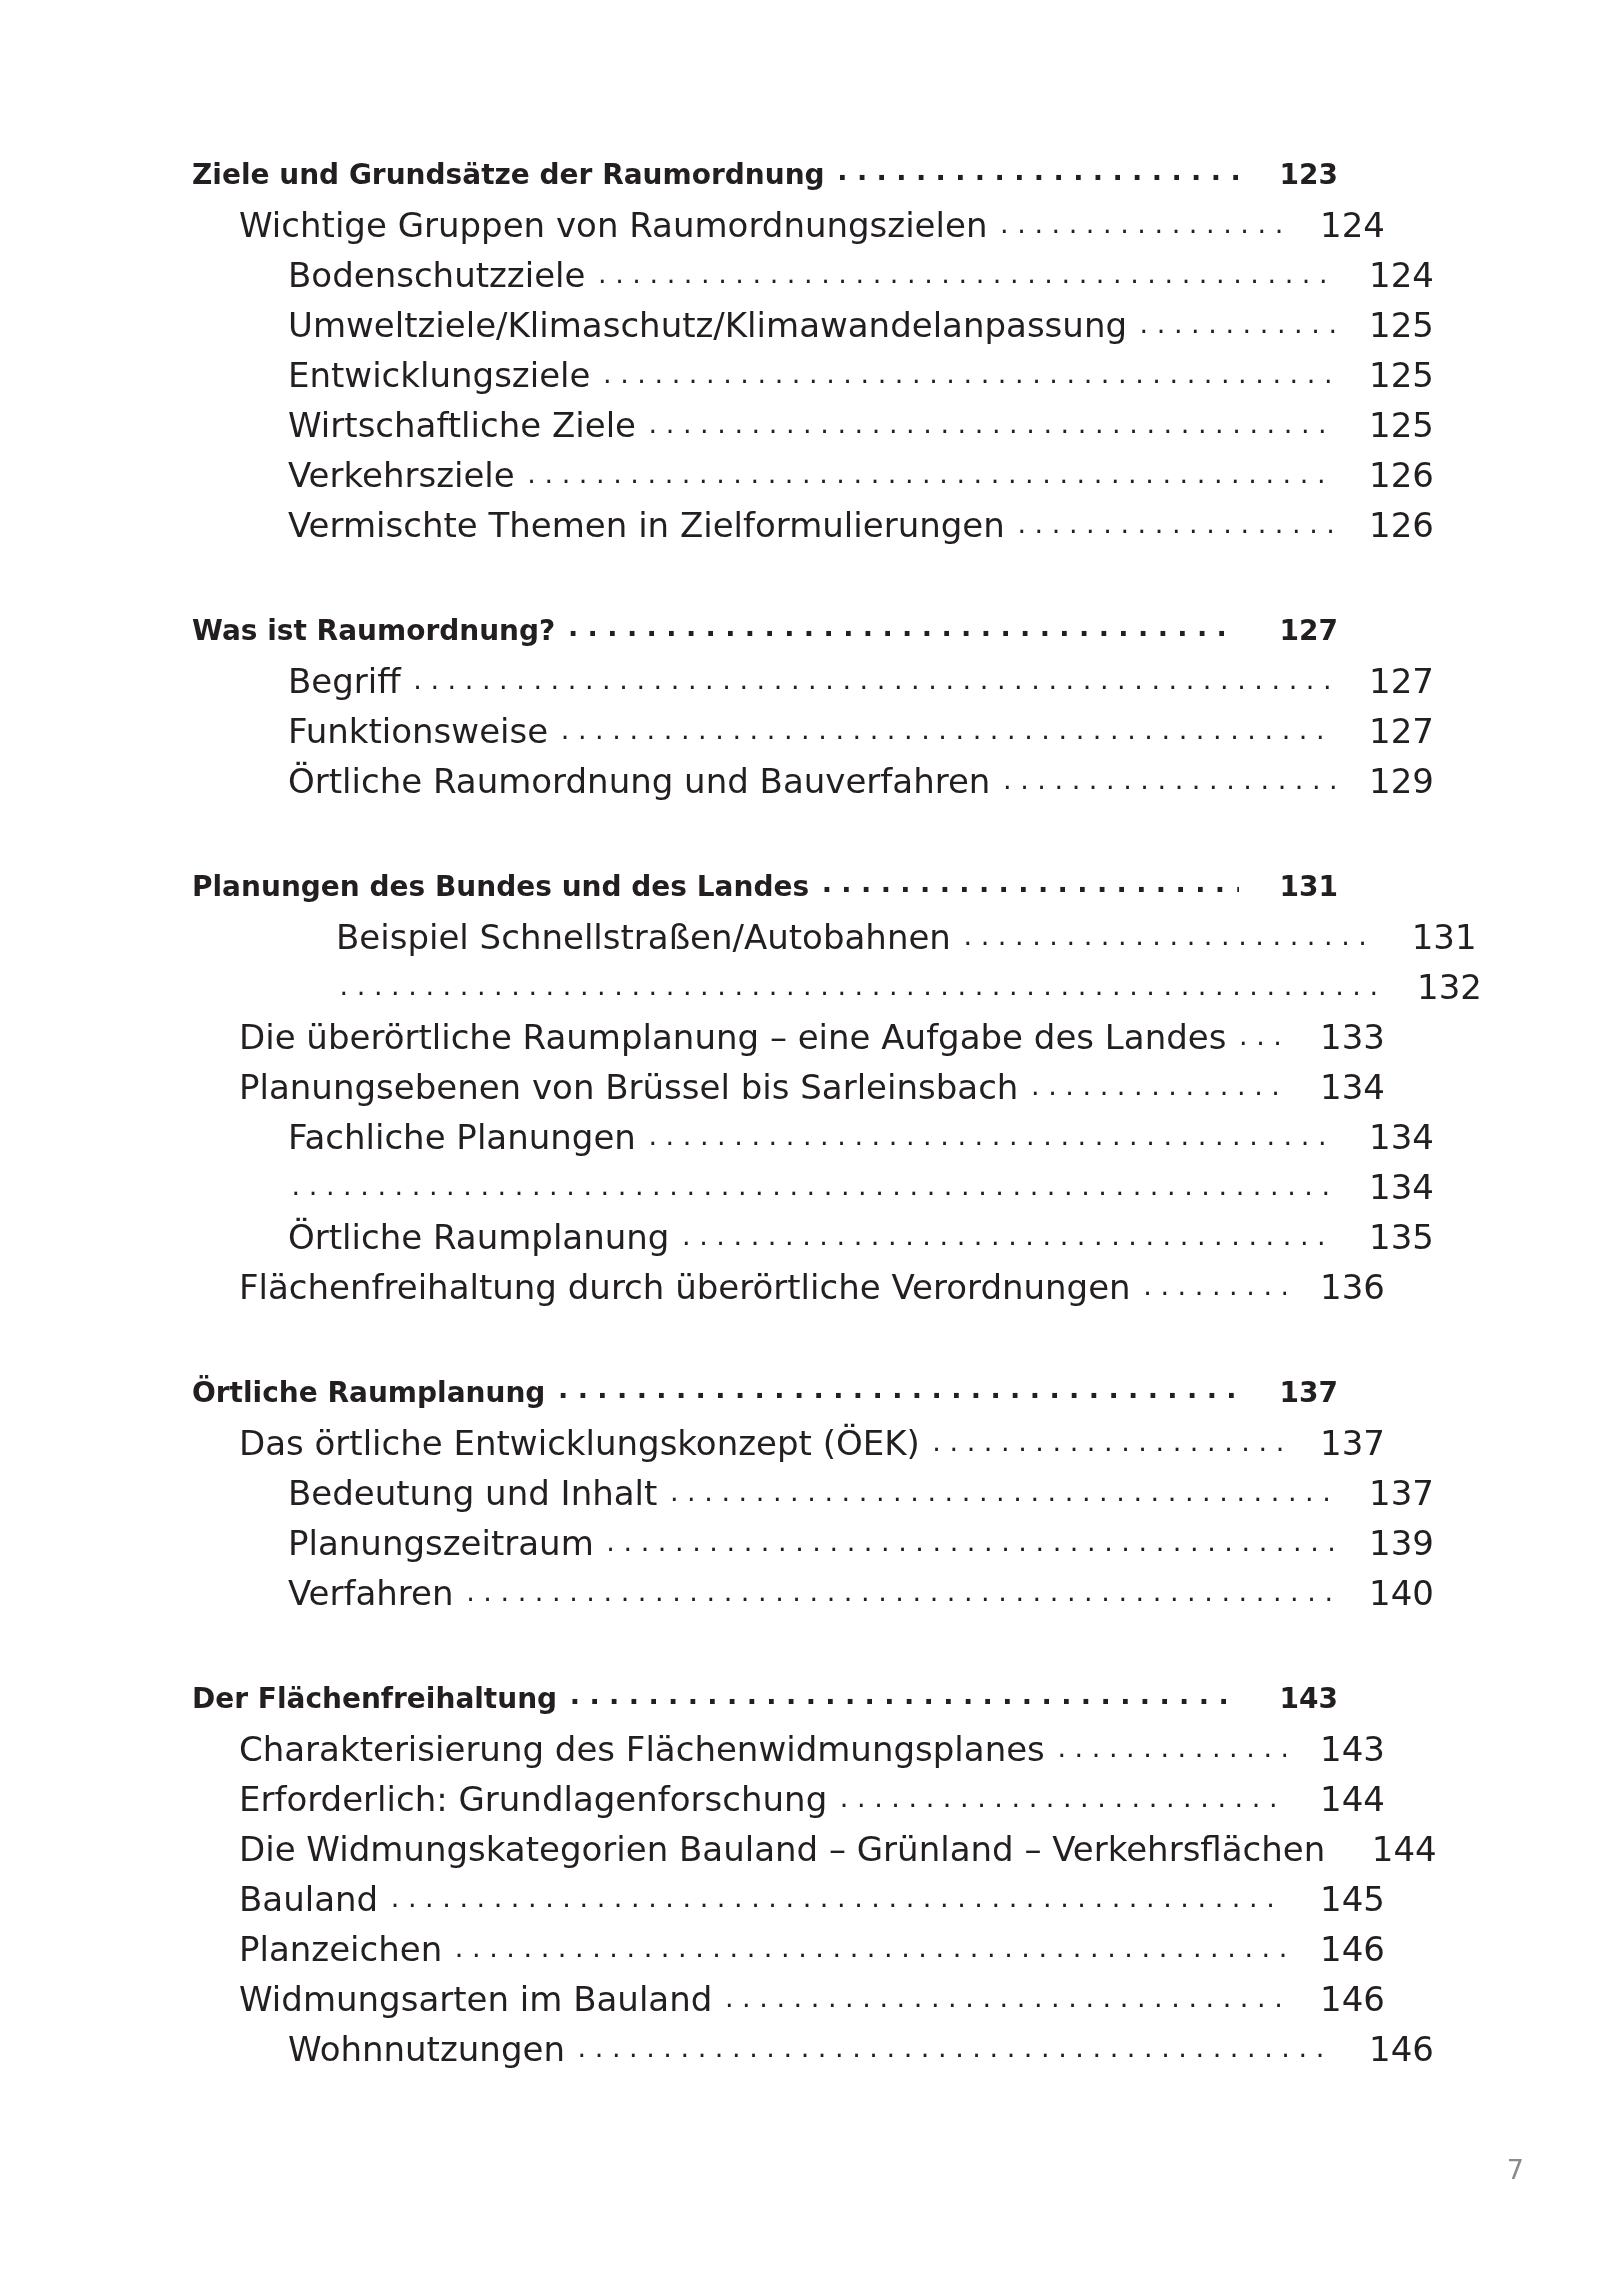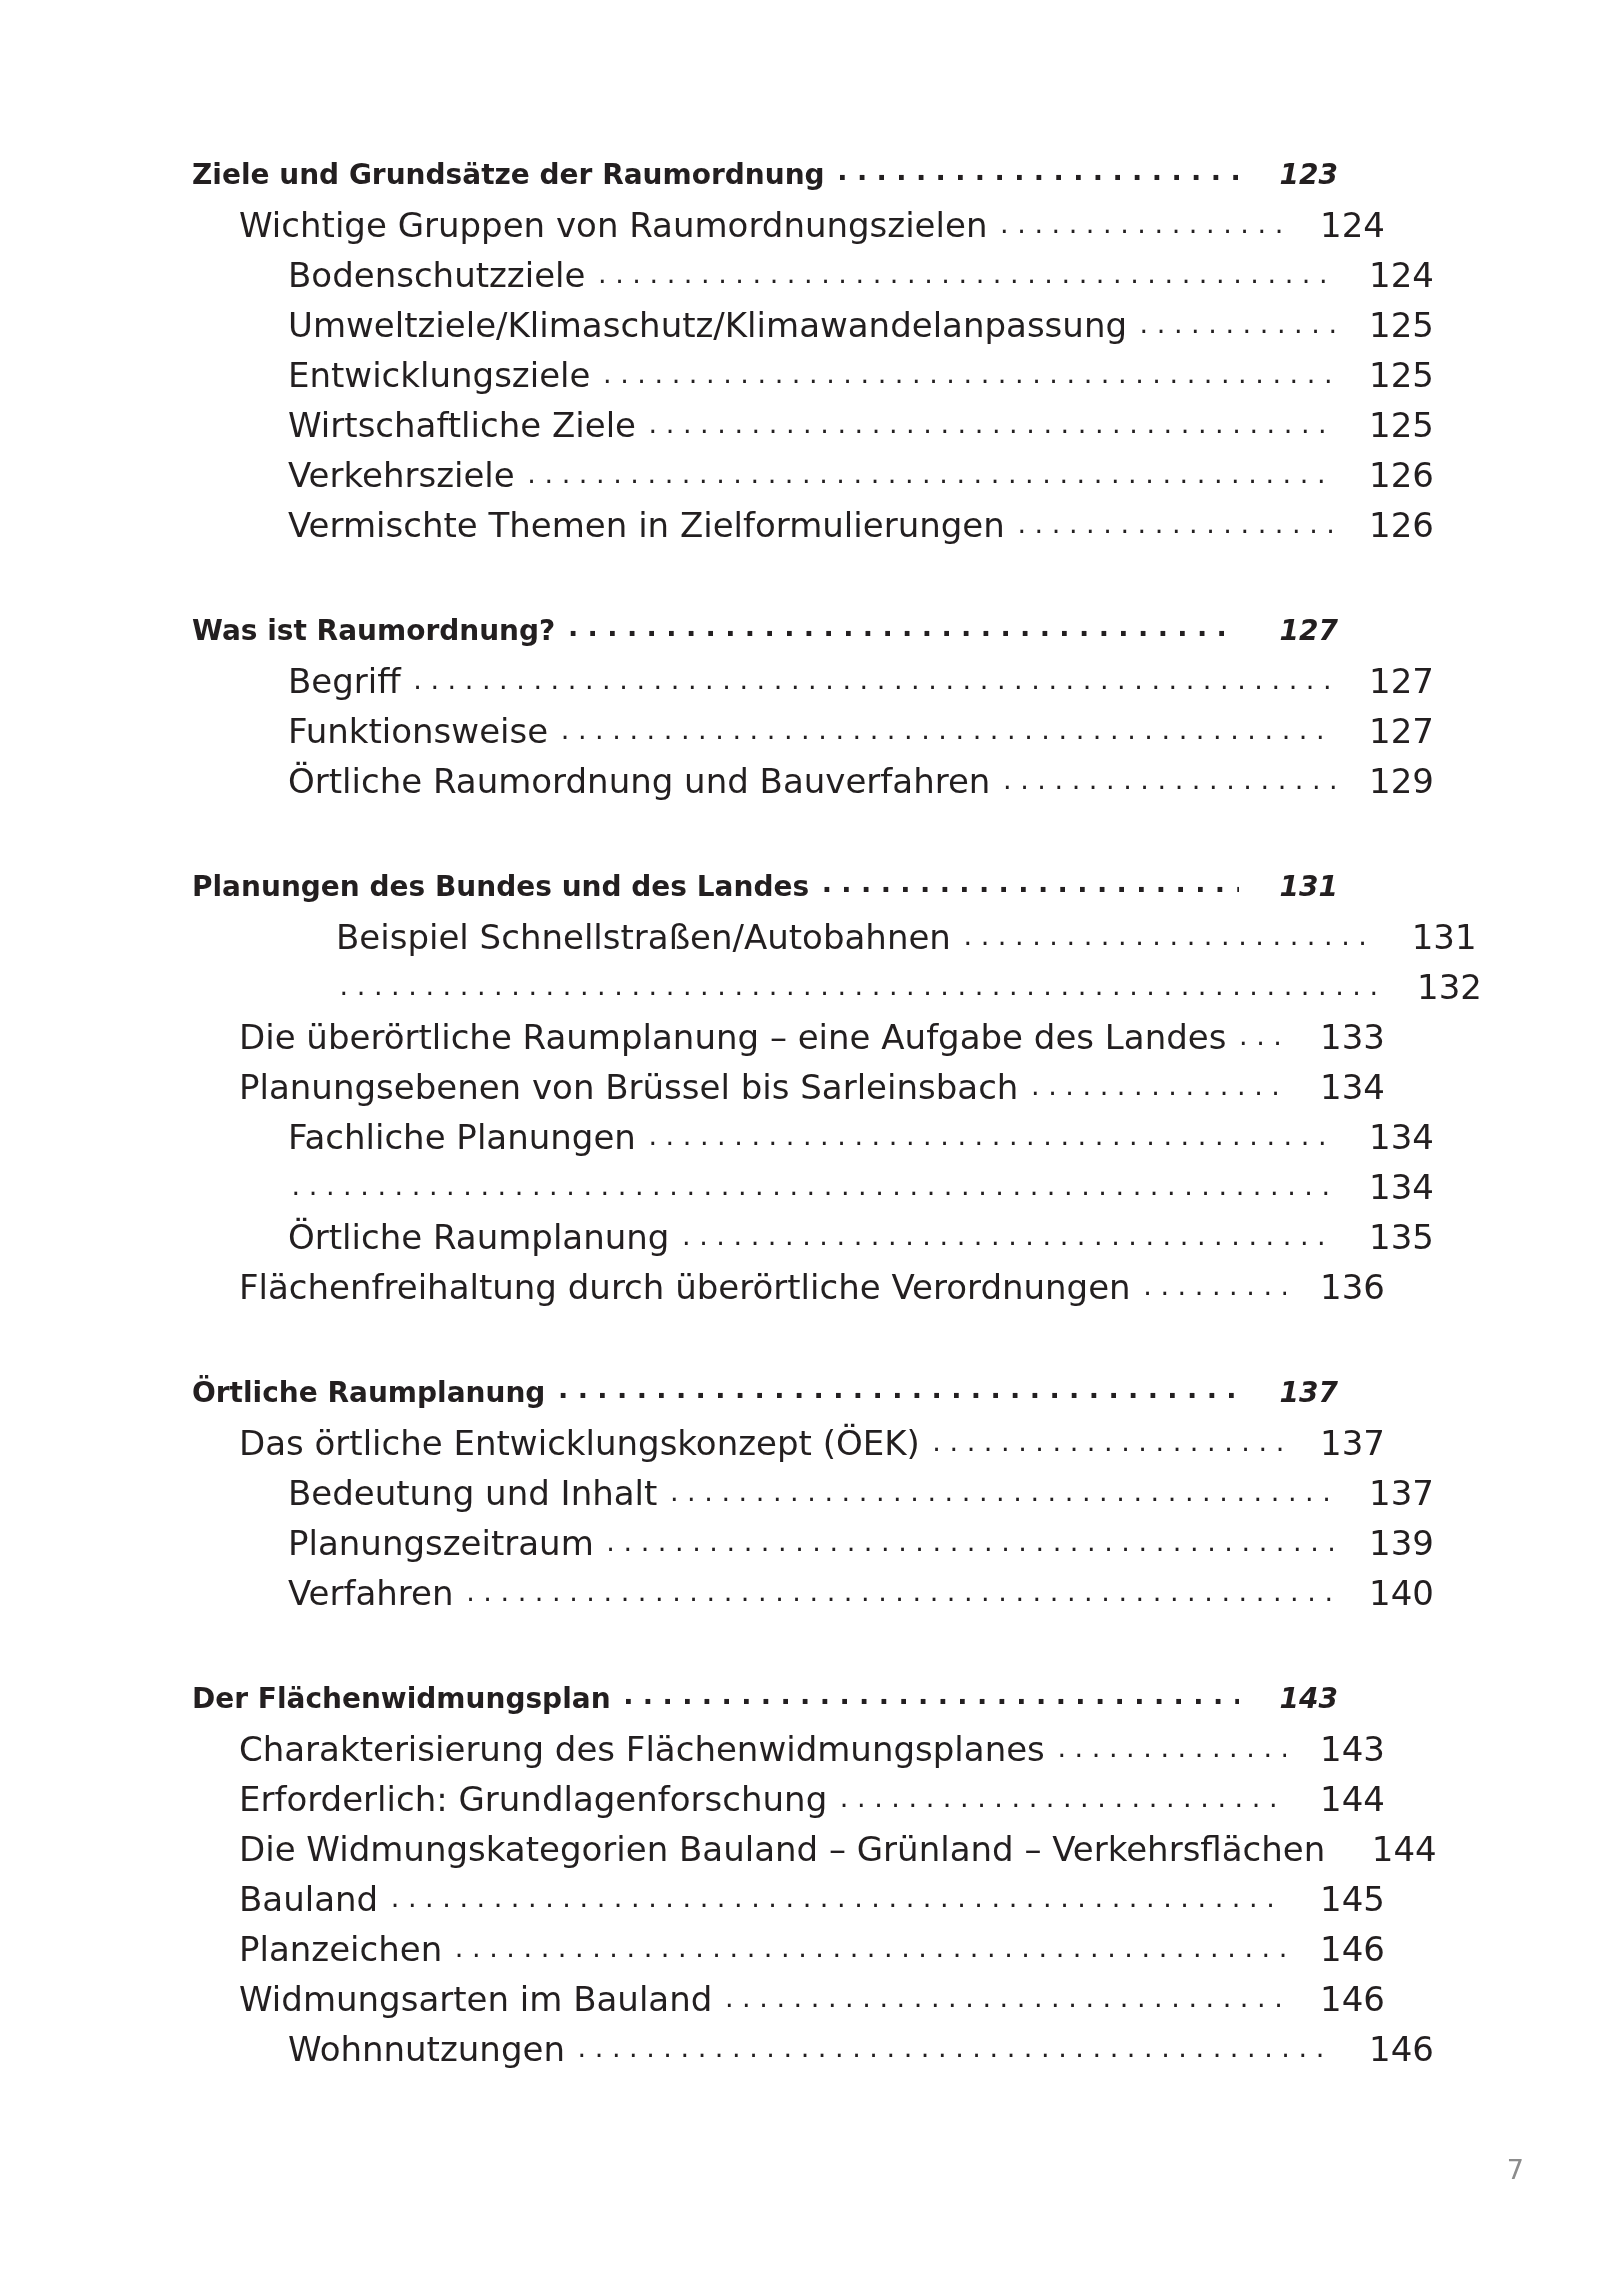--- a/index.html
+++ b/index.html
@@ -45,21 +45,21 @@
     font-weight: 400;
     color: #231f20;
     white-space: nowrap;
   }
 
   .toc-row.level-0 {
     font-weight: 700;
     font-size: 28px;
   }
 
-  .toc-row.level-0 .toc-page { font-weight: 700; font-style: italic; }
+  .toc-row.level-0 .toc-page { font-weight: 700; }
 
   .toc-row.level-1 { padding-left: 47px; }
   .toc-row.level-2 { padding-left: 96px; }
   .toc-row.level-3 { padding-left: 144px; }
 
   .toc-title {
     flex: 0 0 auto;
     padding-right: 9px;
   }
 
@@ -242,21 +242,21 @@
           <span class="toc-page">139</span>
         </div>
         <div class="toc-row level-2">
           <span class="toc-title">Verfahren</span>
           <span class="toc-leader"></span>
           <span class="toc-page">140</span>
         </div>
       </div>
       <div class="toc-group">
         <div class="toc-row level-0">
-          <span class="toc-title">Der Flächenwidmungsplan</span>
+          <span class="toc-title">Der Flächenfreihaltung</span>
           <span class="toc-leader"></span>
           <span class="toc-page">143</span>
         </div>
         <div class="toc-row level-1">
           <span class="toc-title">Charakterisierung des Flächenwidmungsplanes</span>
           <span class="toc-leader"></span>
           <span class="toc-page">143</span>
         </div>
         <div class="toc-row level-1">
           <span class="toc-title">Erforderlich: Grundlagenforschung</span>

